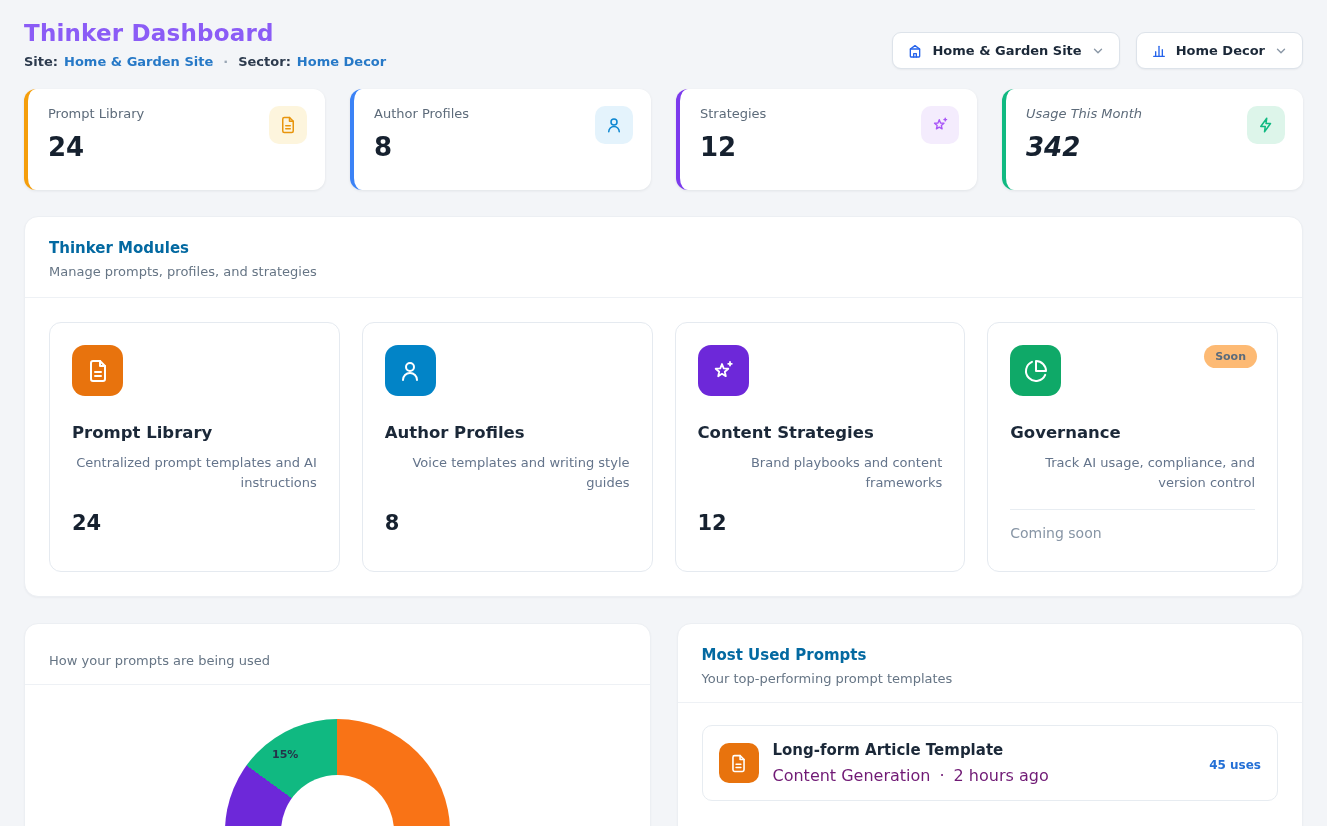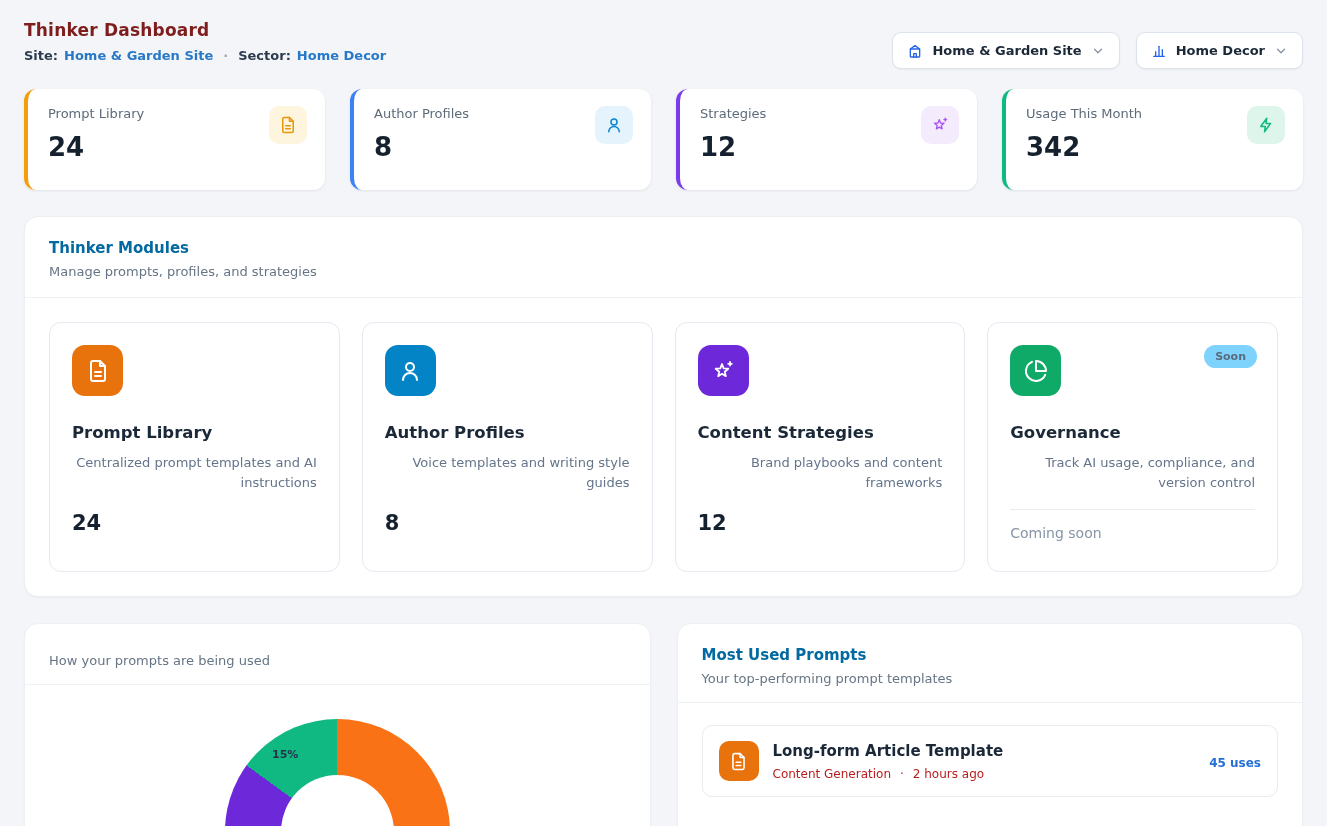--- a/index.html
+++ b/index.html
@@ -3,21 +3,21 @@
 <meta charset="utf-8">
 <style>
   * { margin:0; padding:0; box-sizing:border-box; }
   html,body { width:1327px; height:826px; overflow:hidden; background:#f3f5f8;
     font-family:"DejaVu Sans","Liberation Sans",sans-serif; color:#1b2838; }
   .page { padding:20px 24px 0; }
   [data-interactable="true"] { cursor:pointer; }
 
   
   .topbar { display:flex; justify-content:space-between; align-items:flex-start; }
-  .page-title { font-size:17px; font-weight:700; color:#7f1d1d; letter-spacing:.2px; }
+  .page-title { font-size:23px; font-weight:700; color:#8b5cf6; letter-spacing:.2px; }
   .subtitle { margin-top:8px; font-size:13px; color:#2d3b4e; font-weight:600; display:flex; gap:6px; align-items:center; }
   .subtitle a { color:#2779c7; text-decoration:none; font-weight:600; }
   .subtitle .dot { color:#9aa7b5; margin:0 4px; }
   .selectors { display:flex; gap:16px; margin-top:12px; }
   .selector { display:flex; align-items:center; gap:9px; background:#fff; border:1px solid #dde3ea;
     border-radius:9px; height:37px; padding:0 14px; font-size:13px; font-weight:700; color:#1b2838;
     box-shadow:0 1px 2px rgba(16,24,40,.05); font-family:inherit; }
   .sel-icon { width:16px; height:16px; color:#2563eb; display:flex; }
   .chev { width:14px; height:14px; color:#8a97a6; display:flex; }
   .sel-icon svg,.chev svg { width:100%; height:100%; }
@@ -39,21 +39,21 @@
   .section-title { font-size:15px; font-weight:700; color:#0369a1; }
   .section-sub { font-size:13px; color:#667585; margin-top:7px; }
   .modules-divider { border-top:1px solid #eef1f5; }
   .modules-grid { display:grid; grid-template-columns:repeat(4,1fr); gap:22px; padding:24px; }
   .module-card { position:relative; border:1px solid #e5eaf0; border-radius:12px; padding:22px; background:#fff; min-height:250px; }
   .module-icon { width:51px; height:51px; border-radius:13px; display:flex; align-items:center; justify-content:center; color:#fff; }
   .module-icon svg { width:24px; height:24px; }
   .module-title { font-size:16.5px; font-weight:700; color:#1b2838; margin-top:27px; }
   .module-desc { font-size:13px; color:#64748b; line-height:1.55; margin-top:11px; min-height:40px;text-align:right; }
   .module-count { font-size:21px; font-weight:700; color:#16212f; margin-top:18px; }
-  .soon-badge { position:absolute; top:22px; right:20px; background:#7dd3fc; color:#5b6b7c;
+  .soon-badge { position:absolute; top:22px; right:20px; background:#fdba74; color:#5b6b7c;
     font-size:11px; font-weight:700; padding:5px 11px; border-radius:999px; }
   .module-footer { border-top:1px solid #e8edf2; margin-top:16px; padding-top:15px; font-size:14px; color:#8795a5; }
 
   
   .bottom-row { display:grid; grid-template-columns:1fr 1fr; gap:26px; margin-top:26px; }
   .panel { background:#fff; border:1px solid #eceff3; border-radius:14px; min-height:430px;
     box-shadow:0 1px 2px rgba(16,24,40,.04); }
   .panel-head { padding:22px 24px 16px; border-bottom:1px solid #eef1f5; }
 
   
@@ -63,21 +63,21 @@
   .donut-label { position:absolute; left:21%; top:13%; font-size:11px; font-weight:700; color:#25334a; }
 
   
   .prompt-list { padding:22px 24px; }
   .prompt-item { display:flex; align-items:center; gap:14px; border:1px solid #e7ecf1;
     border-radius:10px; padding:15px 16px; background:#fff; }
   .prompt-icon { width:40px; height:40px; border-radius:10px; background:#e8730d; color:#fff;
     display:flex; align-items:center; justify-content:center; flex-shrink:0; }
   .prompt-icon svg { width:19px; height:19px; }
   .prompt-title { font-size:15px; font-weight:700; color:#1b2838; }
-  .prompt-meta { margin-top:7px; font-size:12px; color:#b91c1c; display:flex; gap:9px; align-items:center; }
+  .prompt-meta { margin-top:7px; font-size:16px; color:#701a75; display:flex; gap:9px; align-items:center; }
   .uses-badge { margin-left:auto; font-size:12px; font-weight:700; color:#2470d6; padding-top:3px; white-space:nowrap; }
 </style>
 </head>
 <body>
 
 <div class="page" data-interactable="false">
 
   <div class="topbar" data-interactable="false">
     <div data-interactable="false">
       <h1 class="page-title" data-interactable="false">Thinker Dashboard</h1>
@@ -151,21 +151,21 @@
       <div class="stat-label" data-interactable="false">Strategies</div>
       <div class="stat-value" data-interactable="false">12</div>
       <div class="stat-icon" data-interactable="false" style="background: rgb(244, 236, 253); color: rgb(168, 85, 247);">
         <svg viewBox="0 0 24 24" fill="none" stroke="currentColor" stroke-width="1.8" stroke-linecap="round" stroke-linejoin="round">
             <path d="M11 5l1.7 4.3 4.6.4-3.5 3 1 4.5-3.8-2.4-3.8 2.4 1-4.5-3.5-3 4.6-.4z"></path>
             <path d="M19 3v3.5"></path>
             <path d="M17.2 4.8h3.6"></path>
           </svg>
       </div>
     </div>
-    <div class="stat-card" data-interactable="true" style="border-left-color: rgb(16, 185, 129);">
+    <div class="stat-card" data-interactable="true" style="border-left-color: rgb(16, 185, 129); font-style: italic;">
       <div class="stat-label" data-interactable="false">Usage This Month</div>
       <div class="stat-value" data-interactable="false">342</div>
       <div class="stat-icon" data-interactable="false" style="background: rgb(221, 245, 234); color: rgb(16, 185, 129);">
         <svg viewBox="0 0 24 24" fill="none" stroke="currentColor" stroke-width="2" stroke-linecap="round" stroke-linejoin="round">
             <path d="M13 3L5 14h6l-1 7 8-11h-6l1-7z"></path>
           </svg>
       </div>
     </div>
   </div>
 

